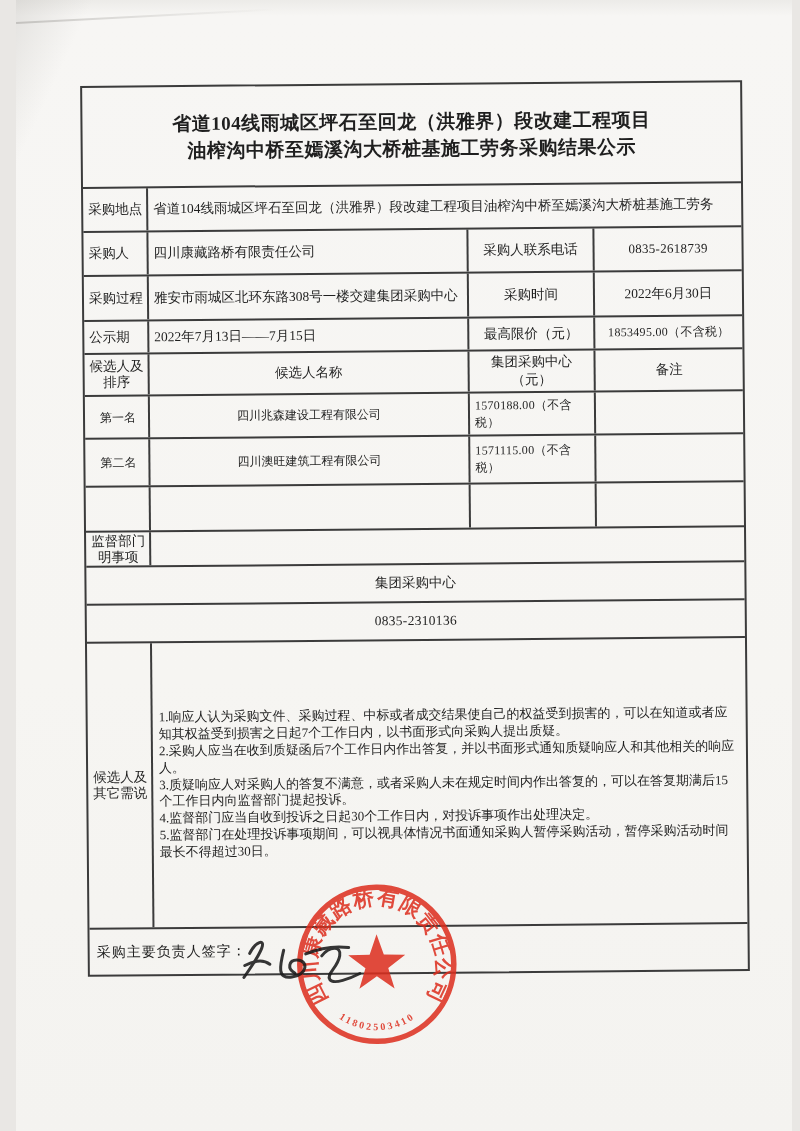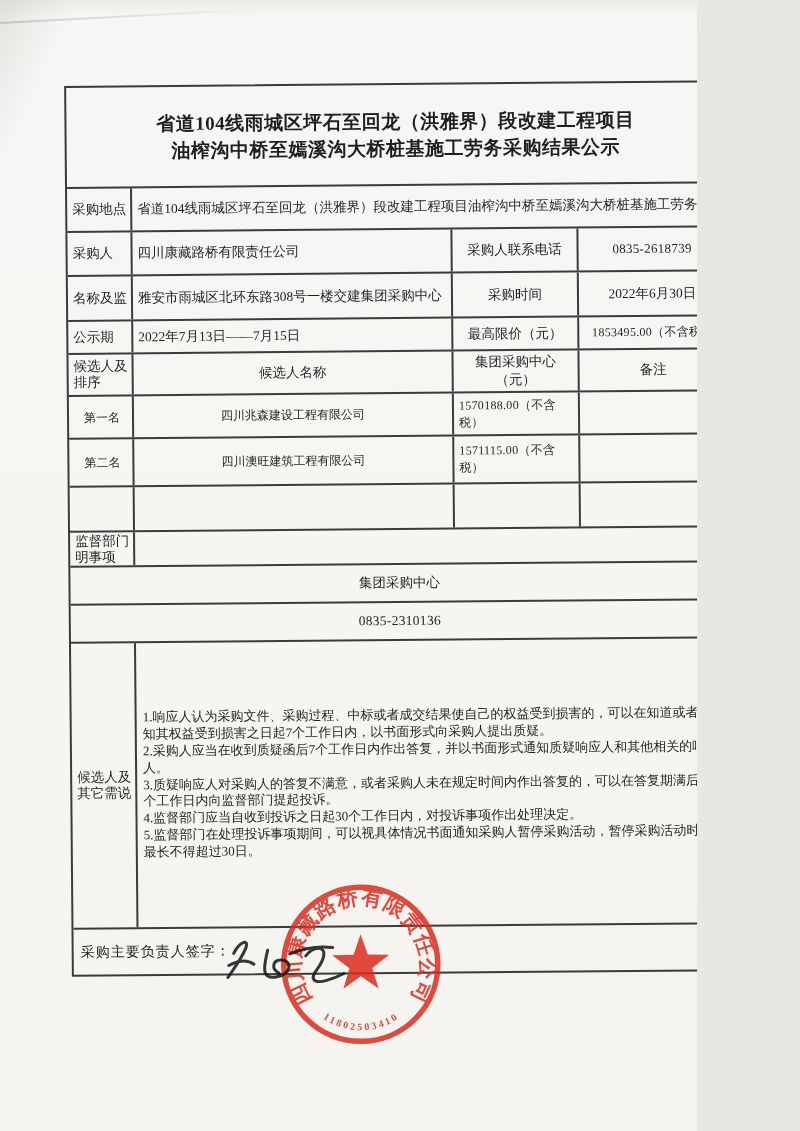--- a/index.html
+++ b/index.html
@@ -3,24 +3,25 @@
 <meta charset="utf-8">
 <style>
   html,body{margin:0;padding:0;}
   body{
     width:800px;height:1131px;
     background:#e9e7e4;
     font-family:"Liberation Serif","DejaVu Serif",serif;
     color:#1f1f1f;
   }
   .paper{
-    position:relative;width:697px;height:1131px;overflow:hidden;
+    position:relative;width:776px;height:1131px;overflow:hidden;
     background:
       linear-gradient(115deg, rgba(190,188,184,.35) 0px, rgba(255,255,255,0) 70px) no-repeat,
       linear-gradient(180deg,#ecebe8 0px,#f7f6f4 16px,#f6f5f2 60%,#f4f3f0 100%);
+    margin-left: 16px;
   }
   .paper::before{
     content:"";position:absolute;left:0;top:22px;width:260px;height:2px;
     background:linear-gradient(90deg,rgba(160,158,154,.5),rgba(160,158,154,0));
     transform:rotate(-3deg);transform-origin:left top;
   }
   .sheet{
     position:absolute;left:68px;top:83px;width:662px;height:891px;
     box-sizing:border-box;border:2px solid #3b3b3b;
     transform:rotate(-0.5deg);
@@ -41,21 +42,21 @@
   .row-11{top:554px;height:286px;}
   .row-12{top:840px;height:47px;}
 
   .c{box-sizing:border-box;border-left:2px solid #3b3b3b;display:flex;align-items:center;overflow:hidden;}
   .c:first-child{border-left:none;}
   .cl{width:63px;}
   .cw{width:320px;}
   .cm{width:126px;}
   .ce{flex:1;}
   .lbl{font-size:13.5px;line-height:16px;padding:1px 2px 1px 5px;}
-  .lbl .lines{display:block;}
+  .lbl .lines{display:block;text-align:center;}
   .ctr{justify-content:center;text-align:center;}
   .val{font-size:13.5px;padding:2px 5px;}
   .num{font-size:13px;letter-spacing:.3px;}
   .small{font-size:12px;}
   .title-cell{flex:1;display:flex;flex-direction:column;justify-content:center;align-items:center;}
   .title-line{font-size:19px;font-weight:bold;line-height:27px;letter-spacing:.5px;text-align:center;}
   .stack{flex:1;display:flex;flex-direction:column;}
   .sub{box-sizing:border-box;display:flex;align-items:center;justify-content:center;font-size:13.5px;}
   .sub + .sub{border-top:2px solid #3b3b3b;}
   .sub-a{height:36px;}
@@ -86,21 +87,21 @@
     </div>
 
     <div class="r row-2">
       <div class="c cl lbl">采购人</div>
       <div class="c cw val">四川康藏路桥有限责任公司</div>
       <div class="c cm val ctr">采购人联系电话</div>
       <div class="c ce val ctr num">0835-2618739</div>
     </div>
 
     <div class="r row-3">
-      <div class="c cl lbl">名称及监</div>
+      <div class="c cl lbl">采购过程</div>
       <div class="c cw val">雅安市雨城区北环东路308号一楼交建集团采购中心</div>
       <div class="c cm val ctr">采购时间</div>
       <div class="c ce val ctr">2022年6月30日</div>
     </div>
 
     <div class="r row-4">
       <div class="c cl lbl">公示期</div>
       <div class="c cw val">2022年7月13日——7月15日</div>
       <div class="c cm val ctr">最高限价（元）</div>
       <div class="c ce val ctr small num">1853495.00（不含税）</div>

